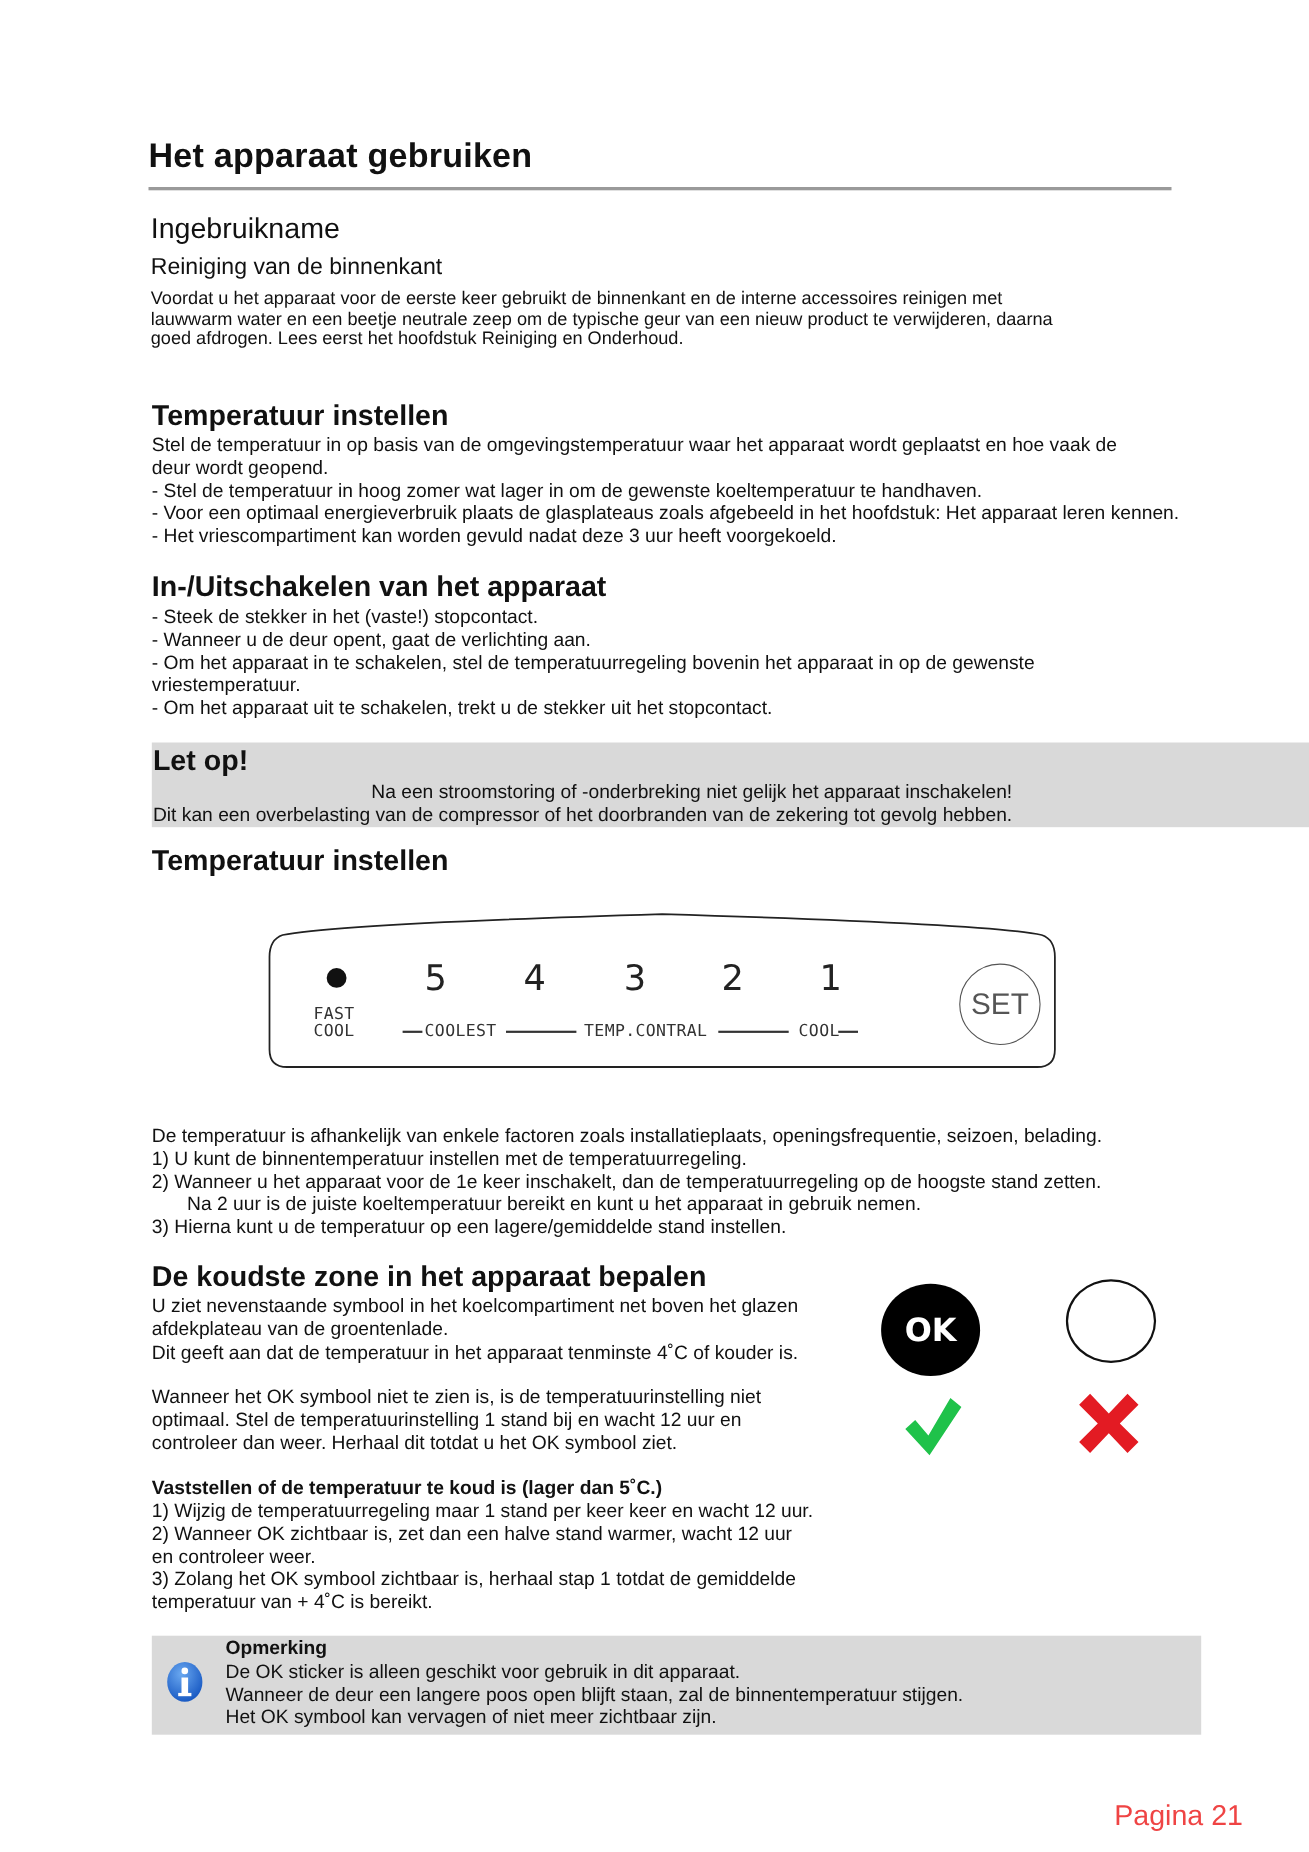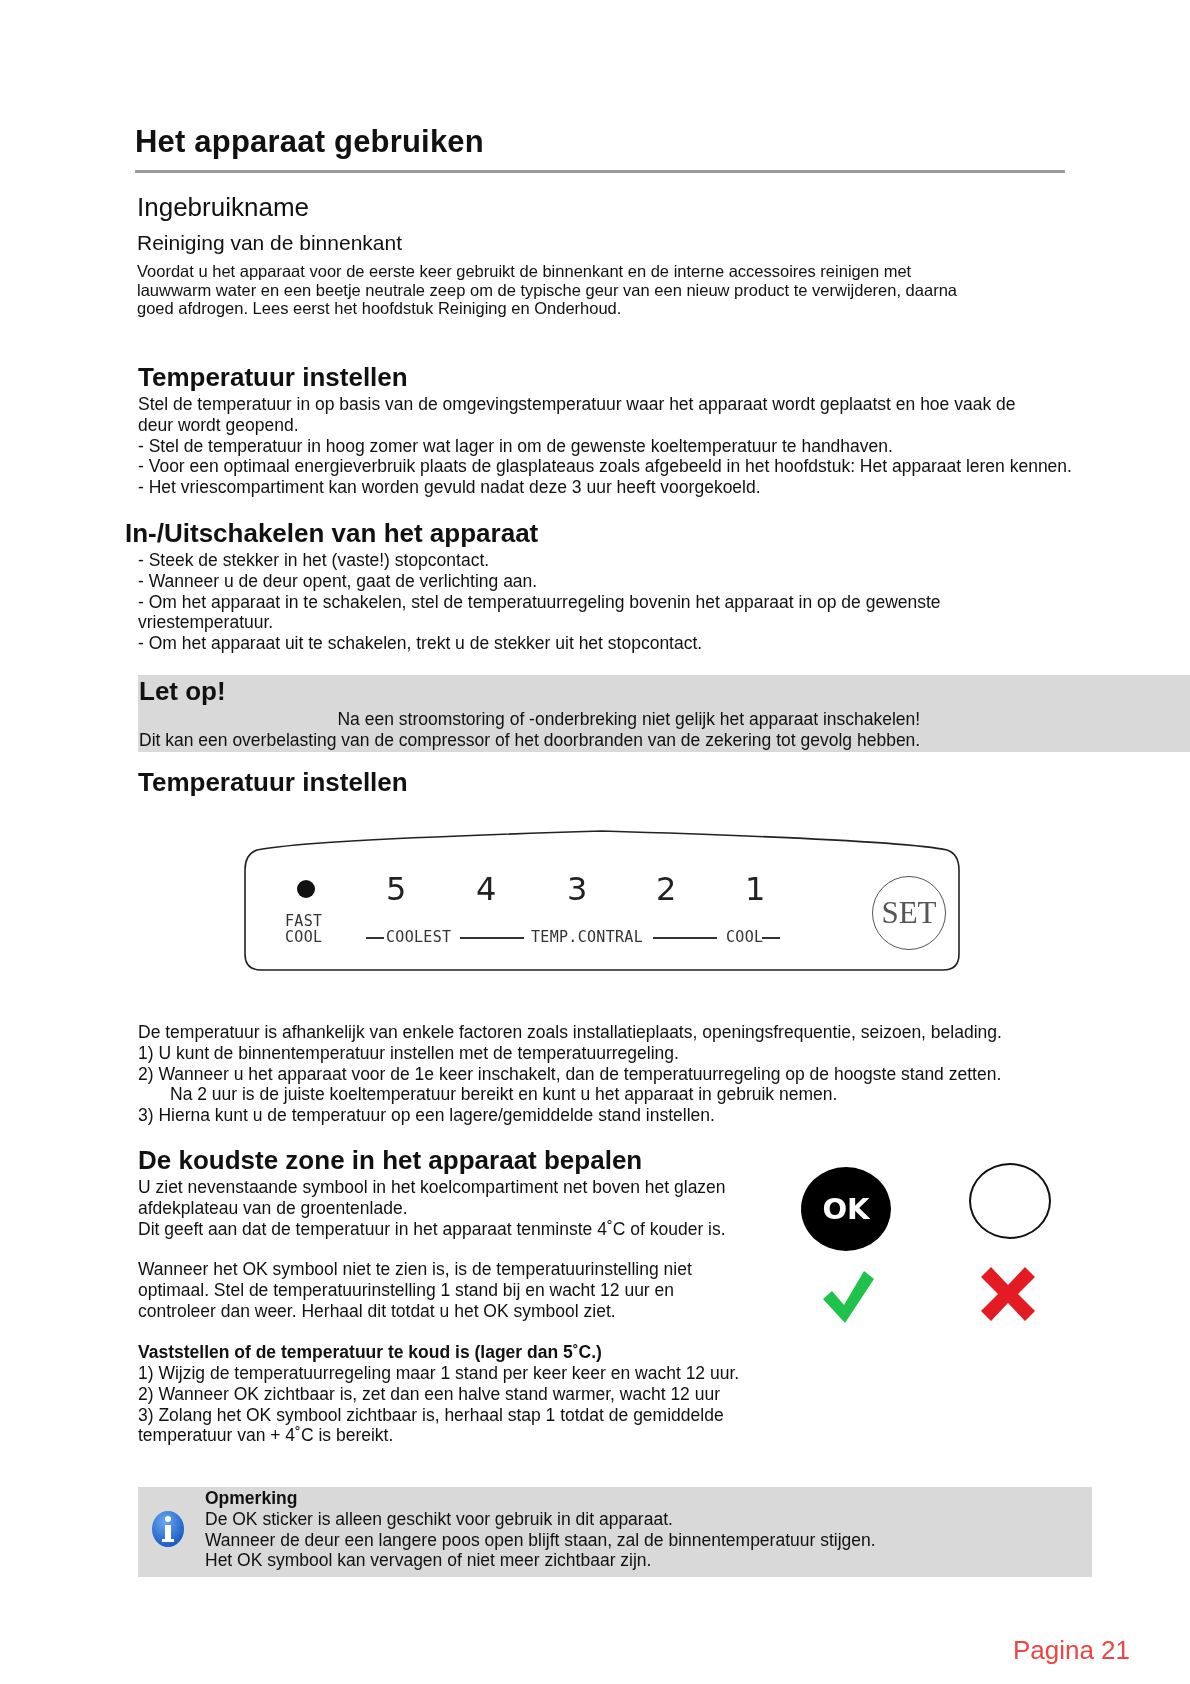--- a/index.html
+++ b/index.html
@@ -10,21 +10,21 @@
   .h2{font-size:26px;font-weight:normal;}
   .h3{font-size:21px;font-weight:normal;}
   .hb{font-size:26px;font-weight:bold;}
   .p{font-size:16.5px;line-height:20.5px;}
   .p2{font-size:17.5px;line-height:20.8px;}
   .graybox{background:#d9d9d9;}
   .panel{left:243px;top:826px;width:718px;height:146px;}
   .num{position:absolute;top:870px;font-family:"DejaVu Sans",sans-serif;font-size:32px;font-weight:normal;color:#222;}
   .lbl{position:absolute;font-family:"DejaVu Sans Mono",monospace;font-size:15px;color:#333;letter-spacing:0.3px;}
   .line{position:absolute;height:2px;background:#333;}
-  .set{position:absolute;left:872px;top:876px;width:74px;height:74px;border:1.5px solid #555;border-radius:50%;font-family:Liberation Serif, serif;font-size:31px;color:#555;display:flex;align-items:center;justify-content:center;box-sizing:border-box;}
+  .set{position:absolute;left:872px;top:876px;width:74px;height:74px;border:1.5px solid #555;border-radius:50%;font-family:Liberation Sans, sans-serif;font-size:27px;color:#555;display:flex;align-items:center;justify-content:center;box-sizing:border-box;}
   .ok{left:801px;top:1167px;width:90px;height:84px;border-radius:50%;background:#000;color:#fff;font-family:"DejaVu Sans",sans-serif;font-weight:bold;font-size:29px;display:flex;align-items:center;justify-content:center;}
   .ring{left:969px;top:1163px;width:82px;height:76px;border:2.5px solid #111;border-radius:50%;box-sizing:border-box;}
   .info{left:151px;top:1510px;width:34px;height:38px;}
   .page{right:60px;top:1635px;font-size:26px;color:#ef4444;}
 </style>
 </head>
 <body>
 
 <div class="abs h1">Het apparaat gebruiken</div>
 <div class="abs rule"></div>
@@ -39,21 +39,21 @@
 
 <div class="abs hb" style="left:138px;top:362px;">Temperatuur instellen</div>
 <div class="abs p2" style="left:138px;top:394px;">
   <div>Stel de temperatuur in op basis van de omgevingstemperatuur waar het apparaat wordt geplaatst en hoe vaak de</div>
   <div>deur wordt geopend.</div>
   <div>- Stel de temperatuur in hoog zomer wat lager in om de gewenste koeltemperatuur te handhaven.</div>
   <div>- Voor een optimaal energieverbruik plaats de glasplateaus zoals afgebeeld in het hoofdstuk: Het apparaat leren kennen.</div>
   <div>- Het vriescompartiment kan worden gevuld nadat deze 3 uur heeft voorgekoeld.</div>
 </div>
 
-<div class="abs hb" style="left:125px;top:518px;">In-/Uitschakelen van het apparaat</div>
+<div class="abs hb" style="left:138px;top:518px;">In-/Uitschakelen van het apparaat</div>
 <div class="abs p2" style="left:138px;top:550px;">
   <div>- Steek de stekker in het (vaste!) stopcontact.</div>
   <div>- Wanneer u de deur opent, gaat de verlichting aan.</div>
   <div>- Om het apparaat in te schakelen, stel de temperatuurregeling bovenin het apparaat in op de gewenste</div>
   <div>vriestemperatuur.</div>
   <div>- Om het apparaat uit te schakelen, trekt u de stekker uit het stopcontact.</div>
 </div>
 
 <div class="abs graybox" style="left:138px;top:675px;width:1118px;height:77px;">
   <div style="position:absolute;left:1px;top:1px;font-size:26px;font-weight:bold;">Let op!</div>
@@ -103,20 +103,21 @@
 </div>
 <div class="abs p2" style="left:138px;top:1259px;">
   <div>Wanneer het OK symbool niet te zien is, is de temperatuurinstelling niet</div>
   <div>optimaal. Stel de temperatuurinstelling 1 stand bij en wacht 12 uur en</div>
   <div>controleer dan weer. Herhaal dit totdat u het OK symbool ziet.</div>
 </div>
 <div class="abs p2" style="left:138px;top:1342px;font-weight:bold;">Vaststellen of de temperatuur te koud is (lager dan 5˚C.)</div>
 <div class="abs p2" style="left:138px;top:1363px;">
   <div>1) Wijzig de temperatuurregeling maar 1 stand per keer keer en wacht 12 uur.</div>
   <div>2) Wanneer OK zichtbaar is, zet dan een halve stand warmer, wacht 12 uur</div>
+  <div>en controleer weer.</div>
   <div>3) Zolang het OK symbool zichtbaar is, herhaal stap 1 totdat de gemiddelde</div>
   <div>temperatuur van + 4˚C is bereikt.</div>
 </div>
 
 <div class="abs ok">OK</div>
 <div class="abs ring"></div>
 <svg class="abs" style="left:820px;top:1265px;" width="56" height="62" viewBox="0 0 56 62">
   <path d="M3 34 L12 26 L24 40 L44 6 L54 14 L25 58 Z" fill="#1fc24a"></path>
 </svg>
 <svg class="abs" style="left:975px;top:1265px;" width="66" height="58" viewBox="0 0 66 58">

